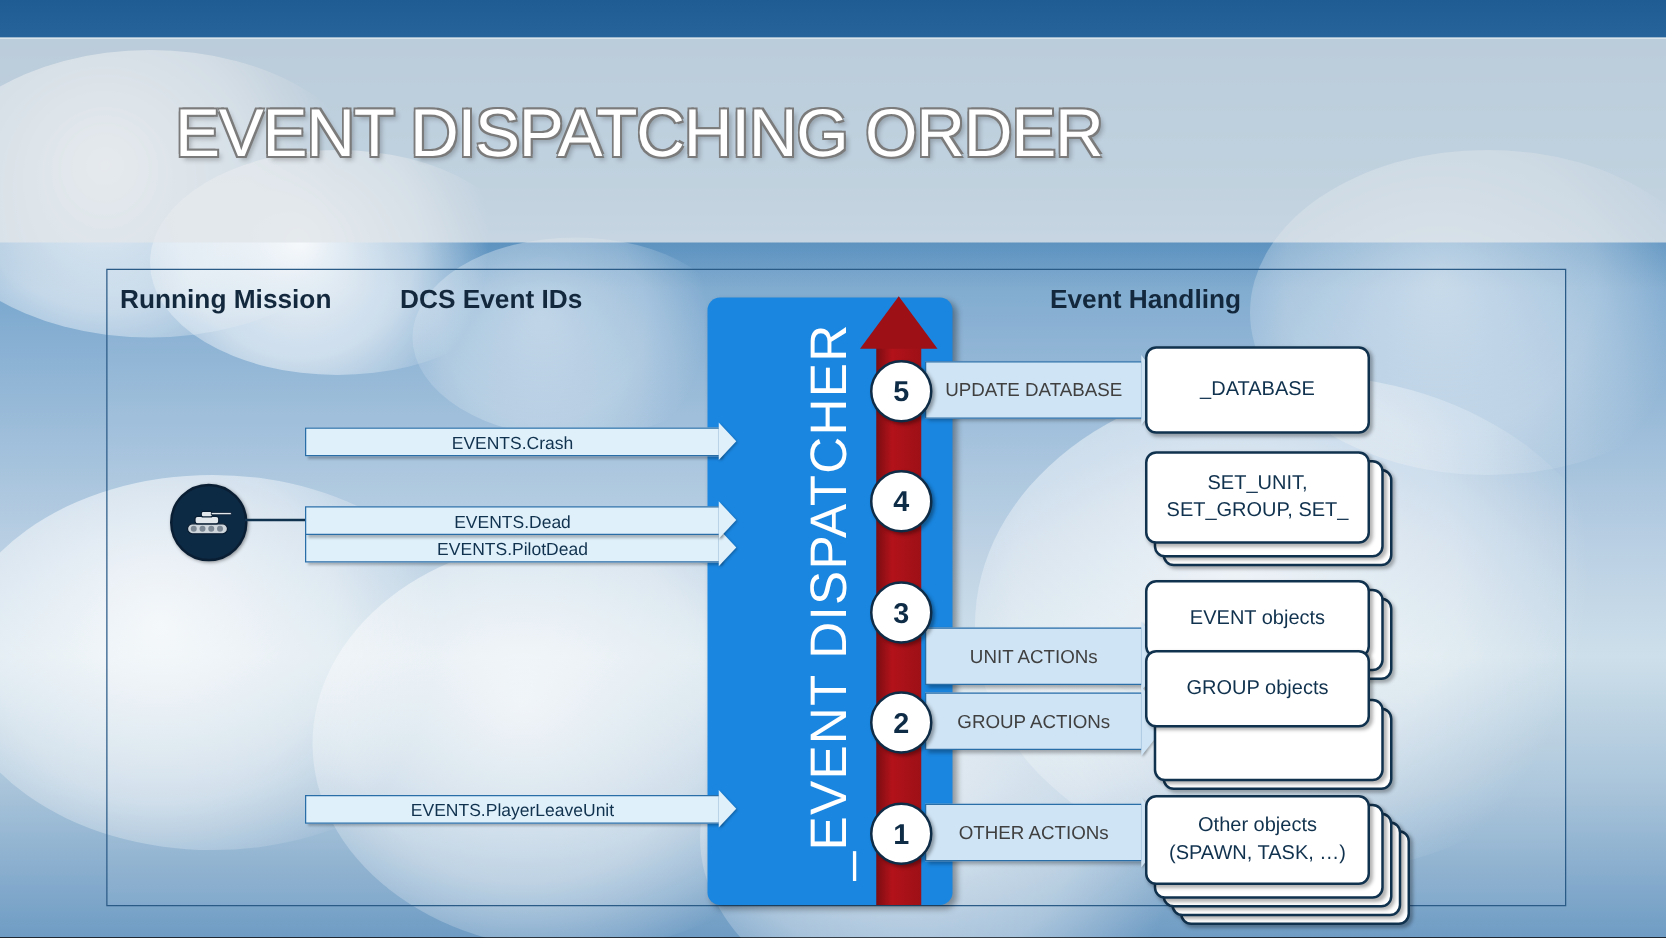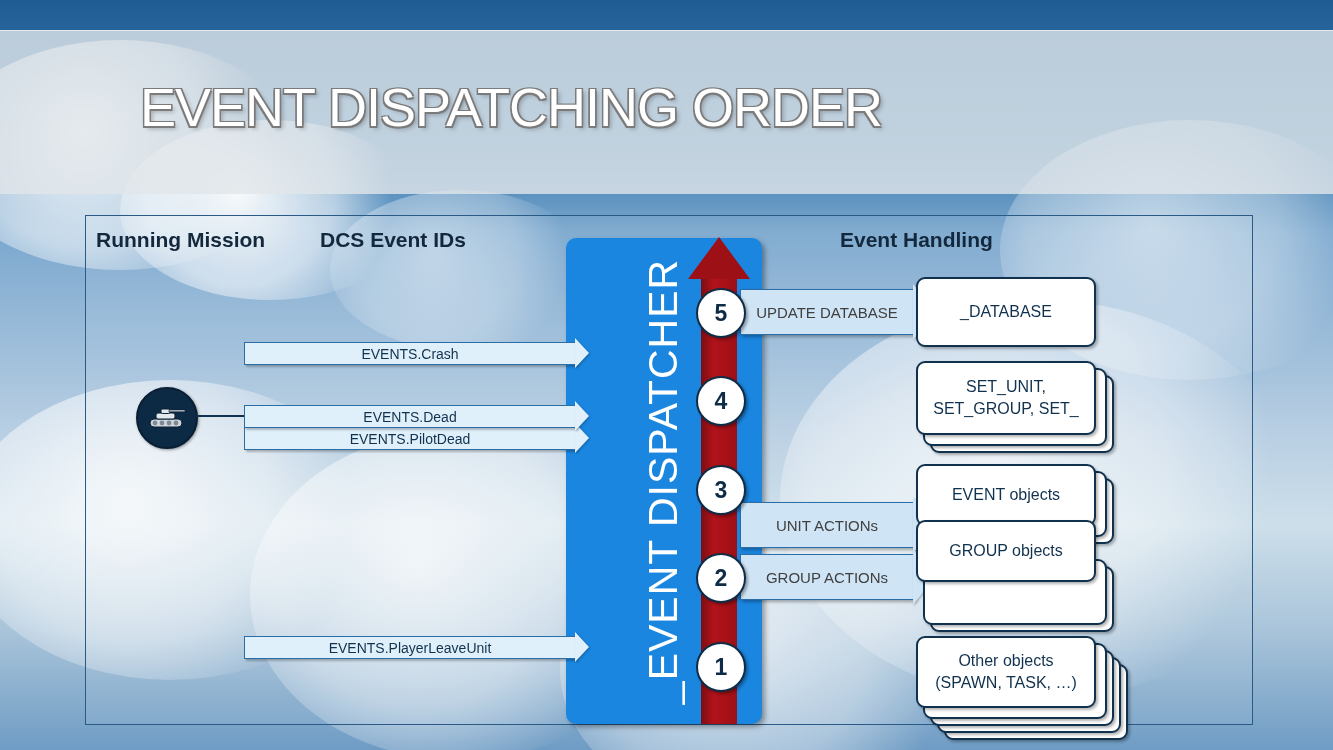--- a/index.html
+++ b/index.html
@@ -286,20 +286,21 @@
   <div class="stack-shadow" style="left:923px; top:471px; width:180px; height:62px;"></div>
   <div class="obj-box" style="left:916px; top:464px; width:180px; height:62px;">EVENT objects</div>
 
   <div class="num-circle" style="left:696px; top:553px;">2</div>
   <div class="act-arrow" style="left:740px; top:554px; width:172px;">GROUP ACTIONs</div>
   <div class="stack-shadow" style="left:930px; top:566px; width:180px; height:62px;"></div>
   <div class="stack-shadow" style="left:923px; top:559px; width:180px; height:62px;"></div>
   <div class="obj-box" style="left:916px; top:520px; width:180px; height:62px;">GROUP  objects</div>
 
   <div class="num-circle" style="left:696px; top:642px;">1</div>
+  <div class="act-arrow" style="left:740px; top:643px; width:172px;">OTHER ACTIONs</div>
   <div class="stack-shadow" style="left:944px; top:664px; width:180px; height:72px;"></div>
   <div class="stack-shadow" style="left:937px; top:657px; width:180px; height:72px;"></div>
   <div class="stack-shadow" style="left:930px; top:650px; width:180px; height:72px;"></div>
   <div class="stack-shadow" style="left:923px; top:643px; width:180px; height:72px;"></div>
   <div class="obj-box" style="left:916px; top:636px; width:180px; height:72px; flex-direction:column;">
     <span>Other objects</span>
     <span>(SPAWN, TASK, …)</span>
   </div>
 
 </div>

